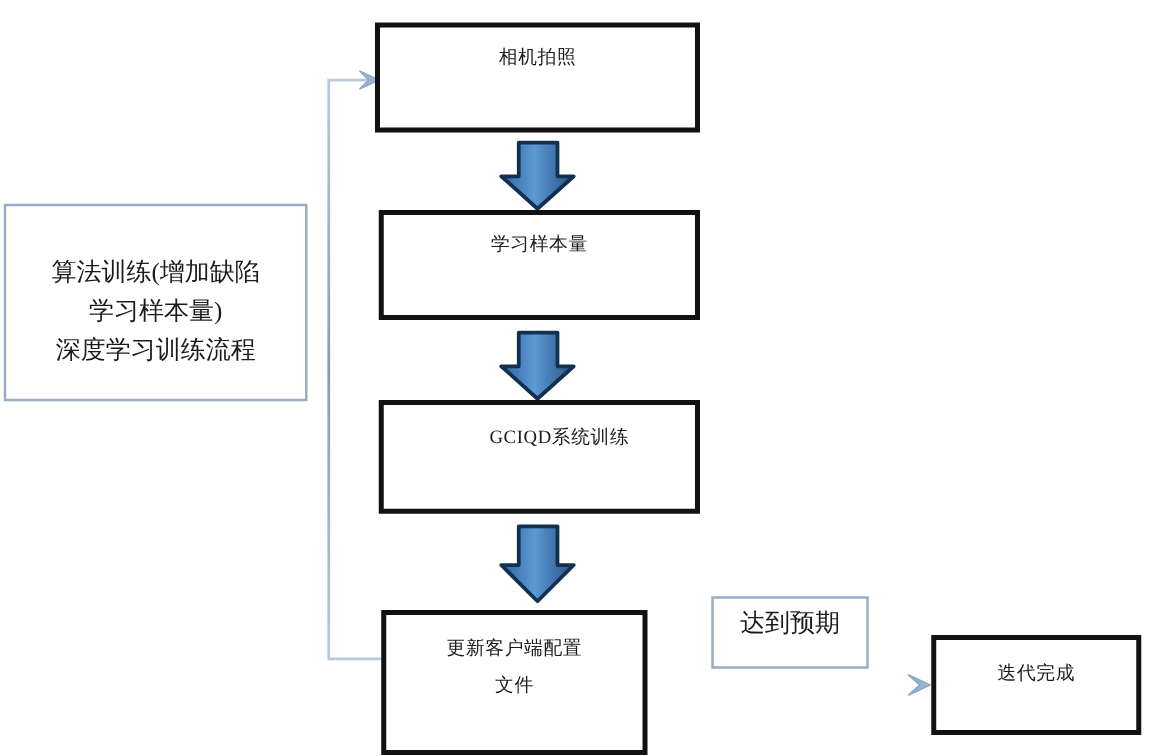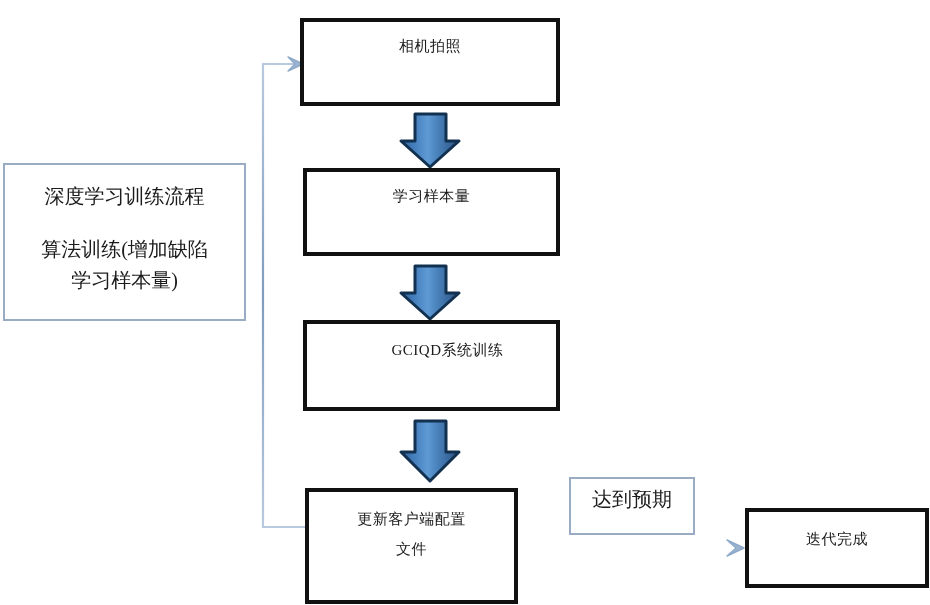--- a/index.html
+++ b/index.html
@@ -67,21 +67,21 @@
 
   #box-train     { left: 303px; top: 320px; width: 257px; height: 91px;  }
   #box-train .pad     { padding-top: 11px; margin-left: 32px; }
 
   #box-update    { left: 305px; top: 488px; width: 213px; height: 116px; }
   #box-update .pad    { padding-top: 12px; }
 
   #note-expect   { left: 569px; top: 477px; width: 126px; height: 58px;  }
   #note-expect .pad   { padding-top: 5px; text-align: center; }
 
-  #box-done      { left: 745px; top: 508px; width: 184px; height: 80px;  }
+  #box-done      { left: 745px; top: 508px; width: 168px; height: 80px;  }
   #box-done .pad      { padding-top: 12px; }
 
   .latin { font-family: "Liberation Serif", "DejaVu Serif", serif; }
 </style>
 </head>
 <body>
 
 <svg id="canvas" viewBox="0 0 930 605" xmlns="http://www.w3.org/2000/svg">
   <defs>
     <linearGradient id="gradArrow" x1="0" y1="0" x2="1" y2="0">
@@ -120,23 +120,23 @@
   </g>
 
   <g>
     <line x1="510" y1="548" x2="742" y2="548" stroke="url(#gradLineH)" stroke-width="2.2"></line>
     <path d="M727,540 L744,548 L727,556 L736,548 Z" fill="#9db4d0" stroke="#8da9c9" stroke-width="1.4" stroke-linejoin="round"></path>
   </g>
 </svg>
 
 <div class="node note" id="info-box">
   <div class="pad">
-    <span class="txt">深度学习训练流程</span>
     <span class="txt l2">算法训练(增加缺陷
 学习样本量)</span>
+    <span class="txt">深度学习训练流程</span>
   </div>
 </div>
 
 <div class="node proc" id="box-capture">
   <div class="pad">
     <span class="txt">相机拍照</span>
   </div>
 </div>
 
 <div class="node proc" id="box-label">

